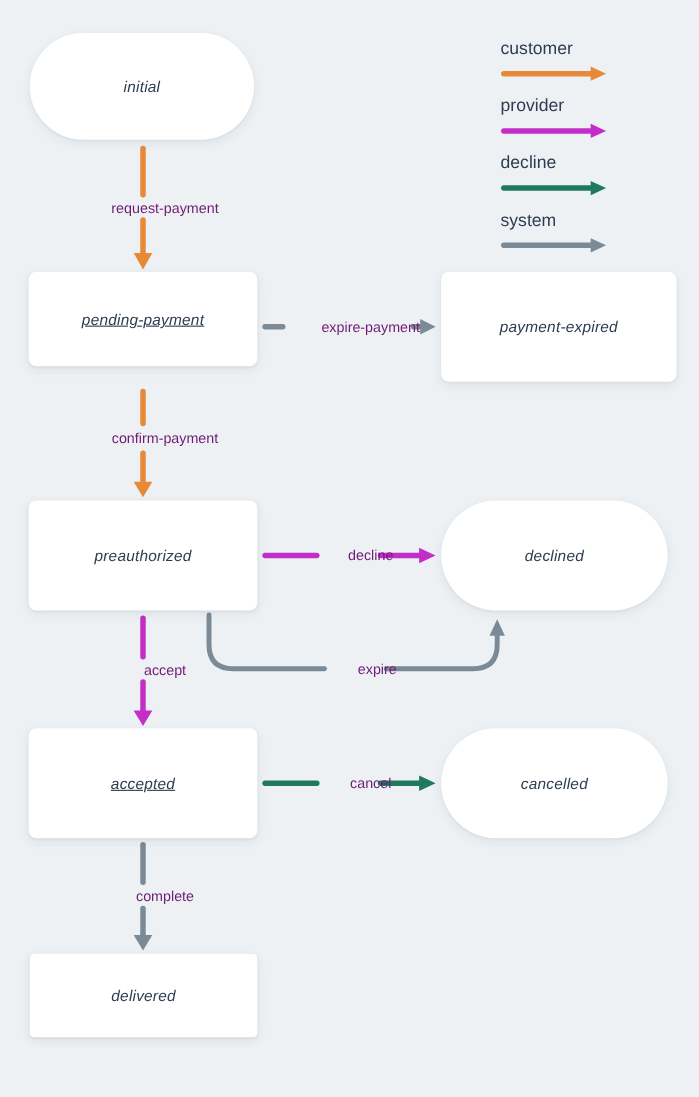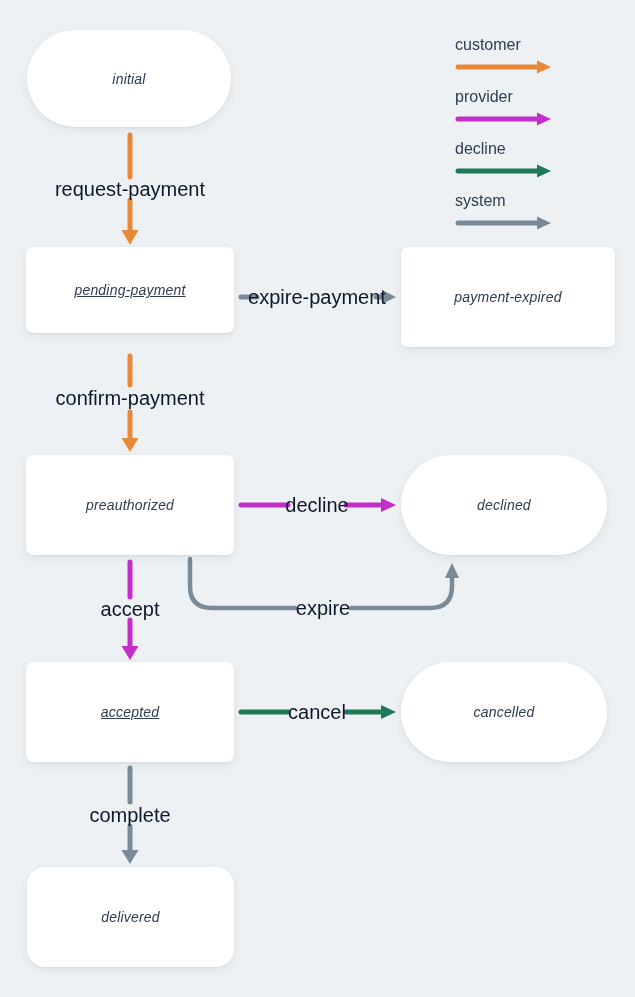--- a/index.html
+++ b/index.html
@@ -15,24 +15,24 @@
     font-style:italic;font-size:14px;letter-spacing:.2px;
     box-shadow:0 1px 2px rgba(30,45,60,.05),0 3px 10px rgba(30,45,60,.07);
   }
   .n-initial{left:27px;top:30px;width:204px;height:97px;border-radius:48.5px;}
   .n-pending{left:26px;top:247px;width:208px;height:86px;border-radius:7px;text-decoration:underline;}
   .n-payexp{left:401px;top:247px;width:214px;height:100px;border-radius:7px;}
   .n-preauth{left:26px;top:455px;width:208px;height:100px;border-radius:7px;}
   .n-declined{left:401px;top:455px;width:206px;height:100px;border-radius:50px;}
   .n-accepted{left:26px;top:662px;width:208px;height:100px;border-radius:7px;text-decoration:underline;}
   .n-cancelled{left:401px;top:662px;width:206px;height:100px;border-radius:50px;}
-  .n-delivered{left:27px;top:867px;width:207px;height:100px;border-radius:18px;}
+  .n-delivered{left:27px;top:867px;width:207px;height:76px;border-radius:4px;}
   .tlabel{
     position:absolute;transform:translate(-50%,-50%);white-space:nowrap;
-    font-size:20px;color:#0f172a;
+    font-size:13px;color:#701a75;margin-left:20px;
   }
   .l-request{left:130px;top:189px;}
   .l-expirepay{left:317px;top:297px;}
   .l-confirm{left:130px;top:398px;}
   .l-decline{left:317px;top:505px;}
   .l-expire{left:323px;top:608px;}
   .l-accept{left:130px;top:609px;}
   .l-cancel{left:317px;top:712px;}
   .l-complete{left:130px;top:815px;}
   .legend{position:absolute;left:455px;top:33px;width:98px;display:flex;flex-direction:column;gap:11px;}

